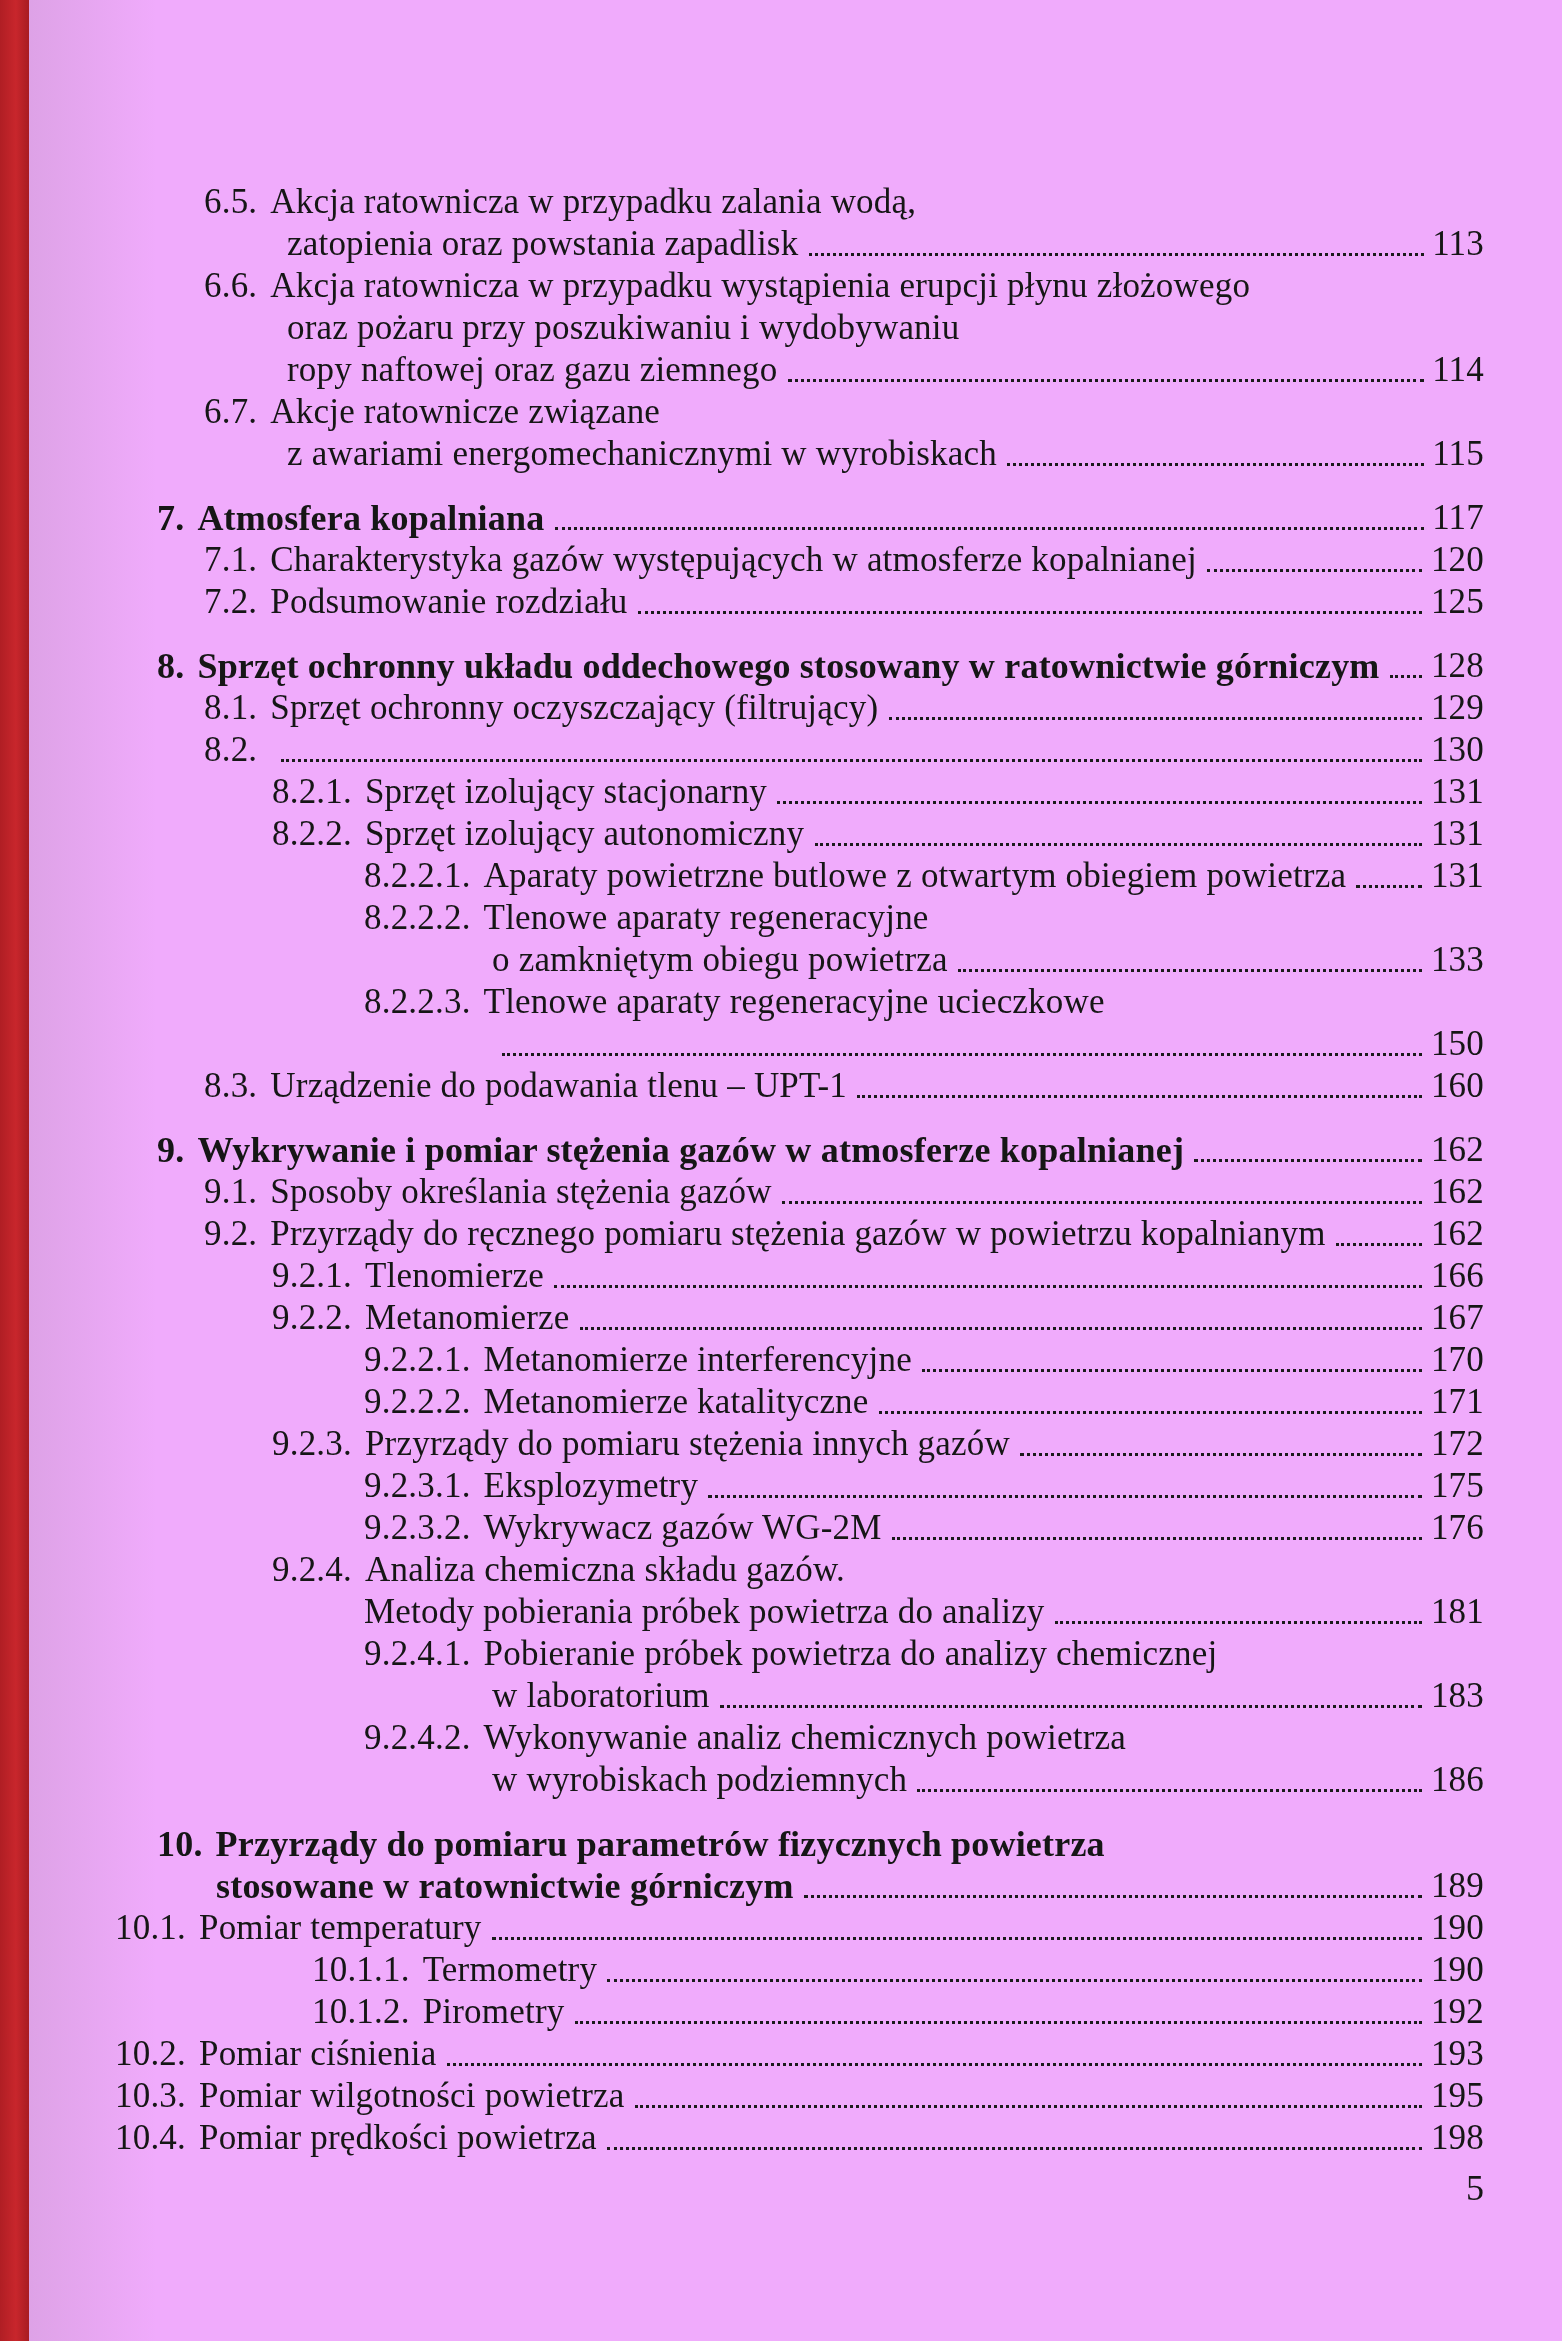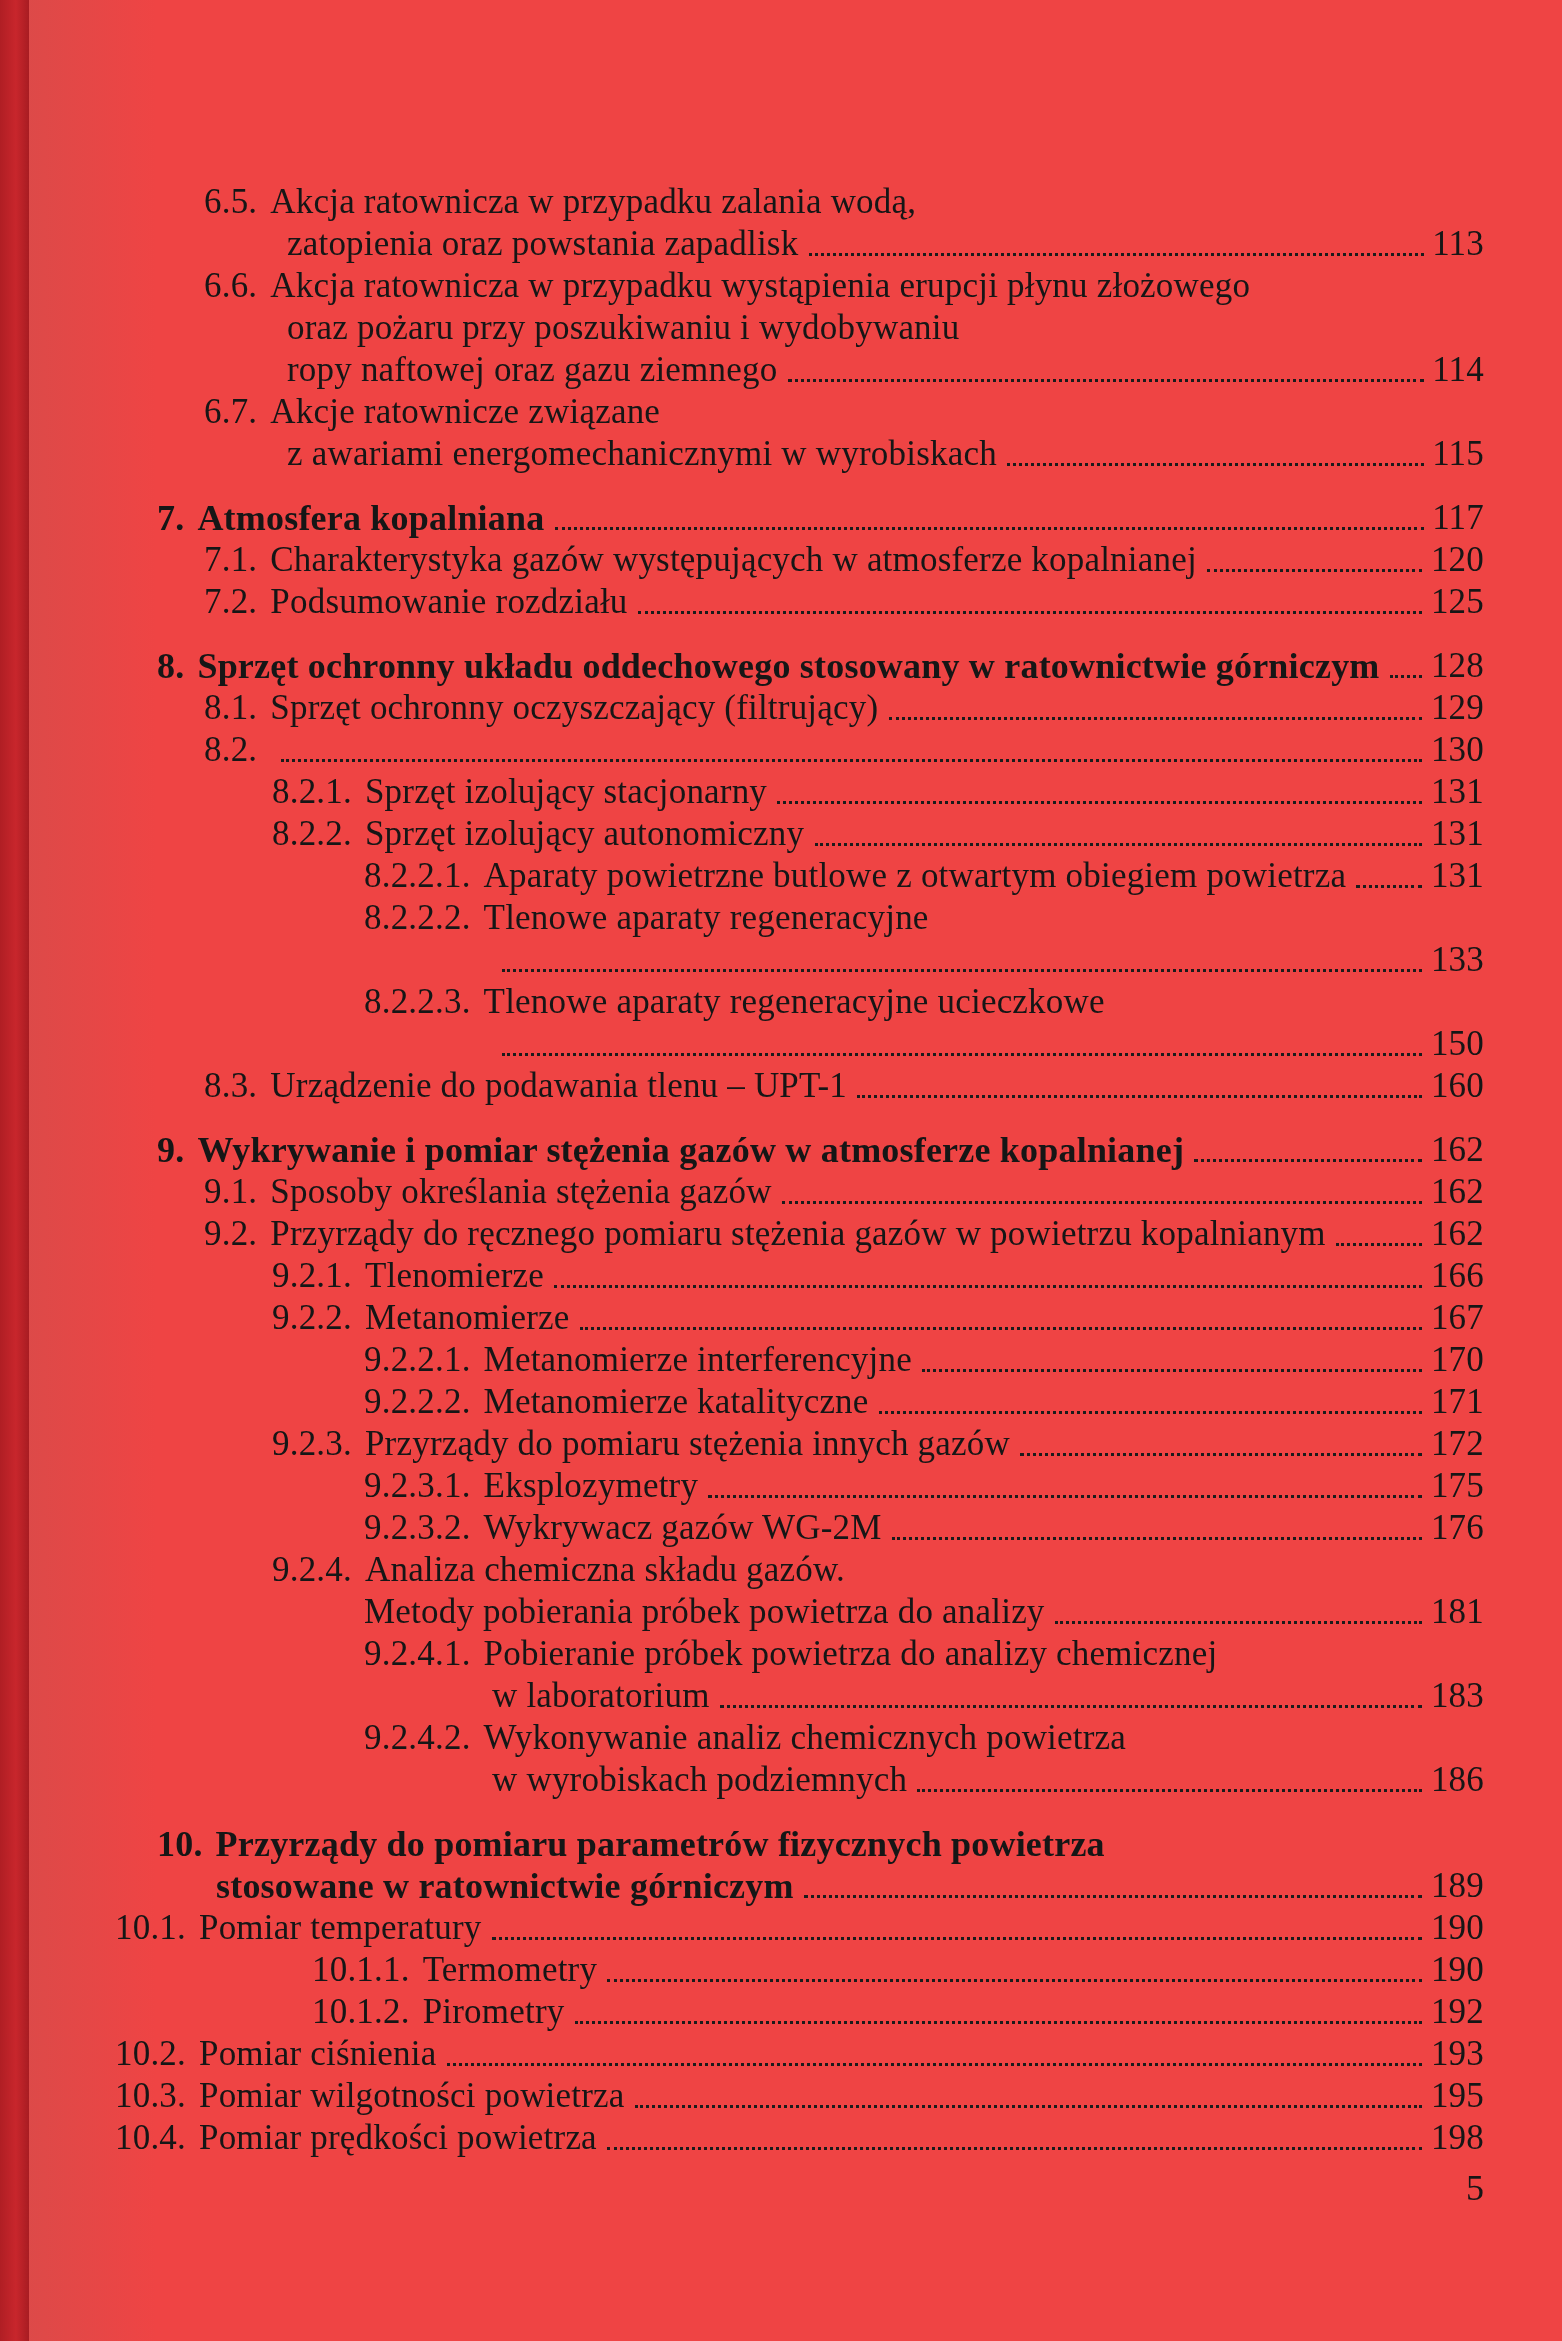--- a/index.html
+++ b/index.html
@@ -4,21 +4,21 @@
 <style>
   html,body{margin:0;padding:0;}
   body{
     width:1563px;height:2342px;
     background:#efeeec;
     font-family:"Liberation Serif","DejaVu Serif",serif;
     overflow:hidden;
   }
   .sheet{
     position:relative;width:1563px;height:2342px;
-    background:#ef4444;
+    background:#f0abfc;
     color:#161616;
   }
   
   .sheet::before{
     content:"";position:absolute;left:29px;top:0;bottom:0;width:128px;
     background:linear-gradient(to right, rgba(110,108,100,0.14), rgba(110,108,100,0.0));
     pointer-events:none;
   }
   .red-bar{
     position:absolute;left:0;top:0;width:29px;height:2342px;
@@ -146,20 +146,21 @@
         <span class="num">8.2.2.1.</span>
         <span class="txt">Aparaty powietrzne butlowe z otwartym obiegiem powietrza</span>
         <span class="leader"></span>
         <span class="pg">131</span>
       </div>
       <div class="row i3">
         <span class="num">8.2.2.2.</span>
         <span class="txt">Tlenowe aparaty regeneracyjne</span>
       </div>
       <div class="row i4">
+        <span class="txt">o zamkniętym obiegu powietrza</span>
         <span class="leader"></span>
         <span class="pg">133</span>
       </div>
       <div class="row i3">
         <span class="num">8.2.2.3.</span>
         <span class="txt">Tlenowe aparaty regeneracyjne ucieczkowe</span>
       </div>
       <div class="row i4">
         <span class="leader"></span>
         <span class="pg">150</span>

